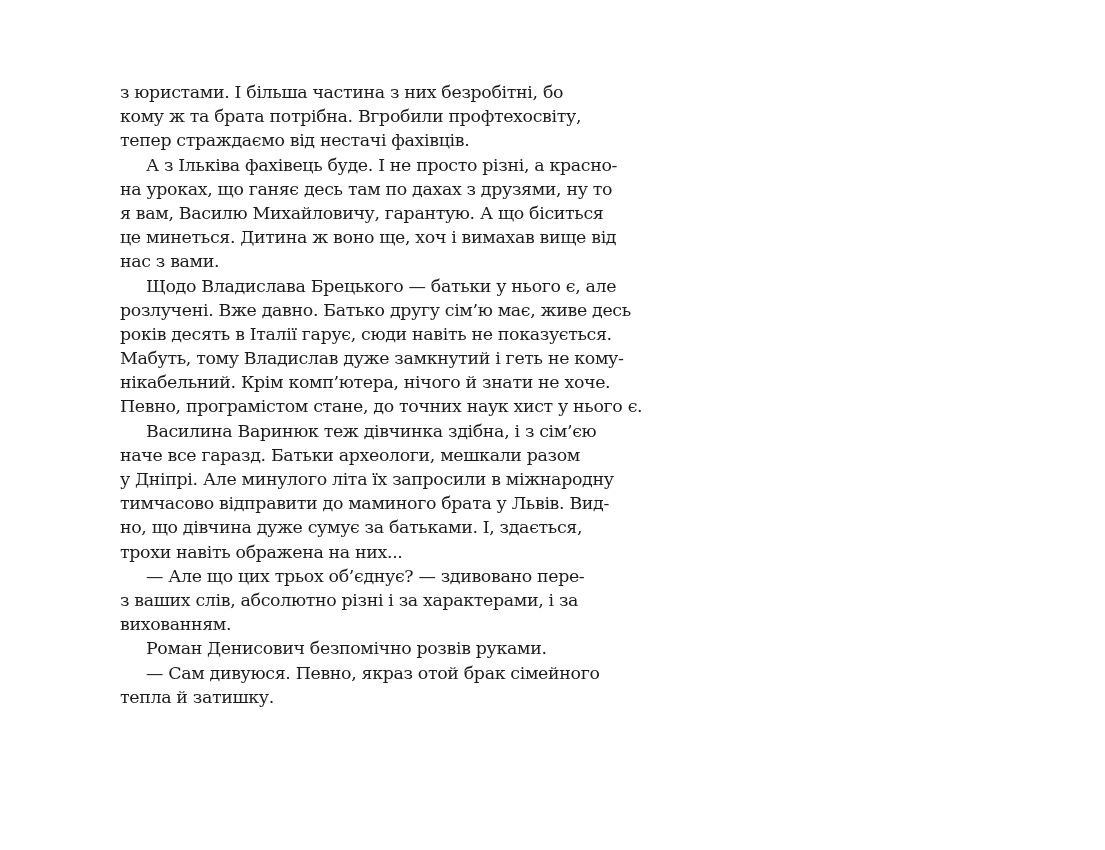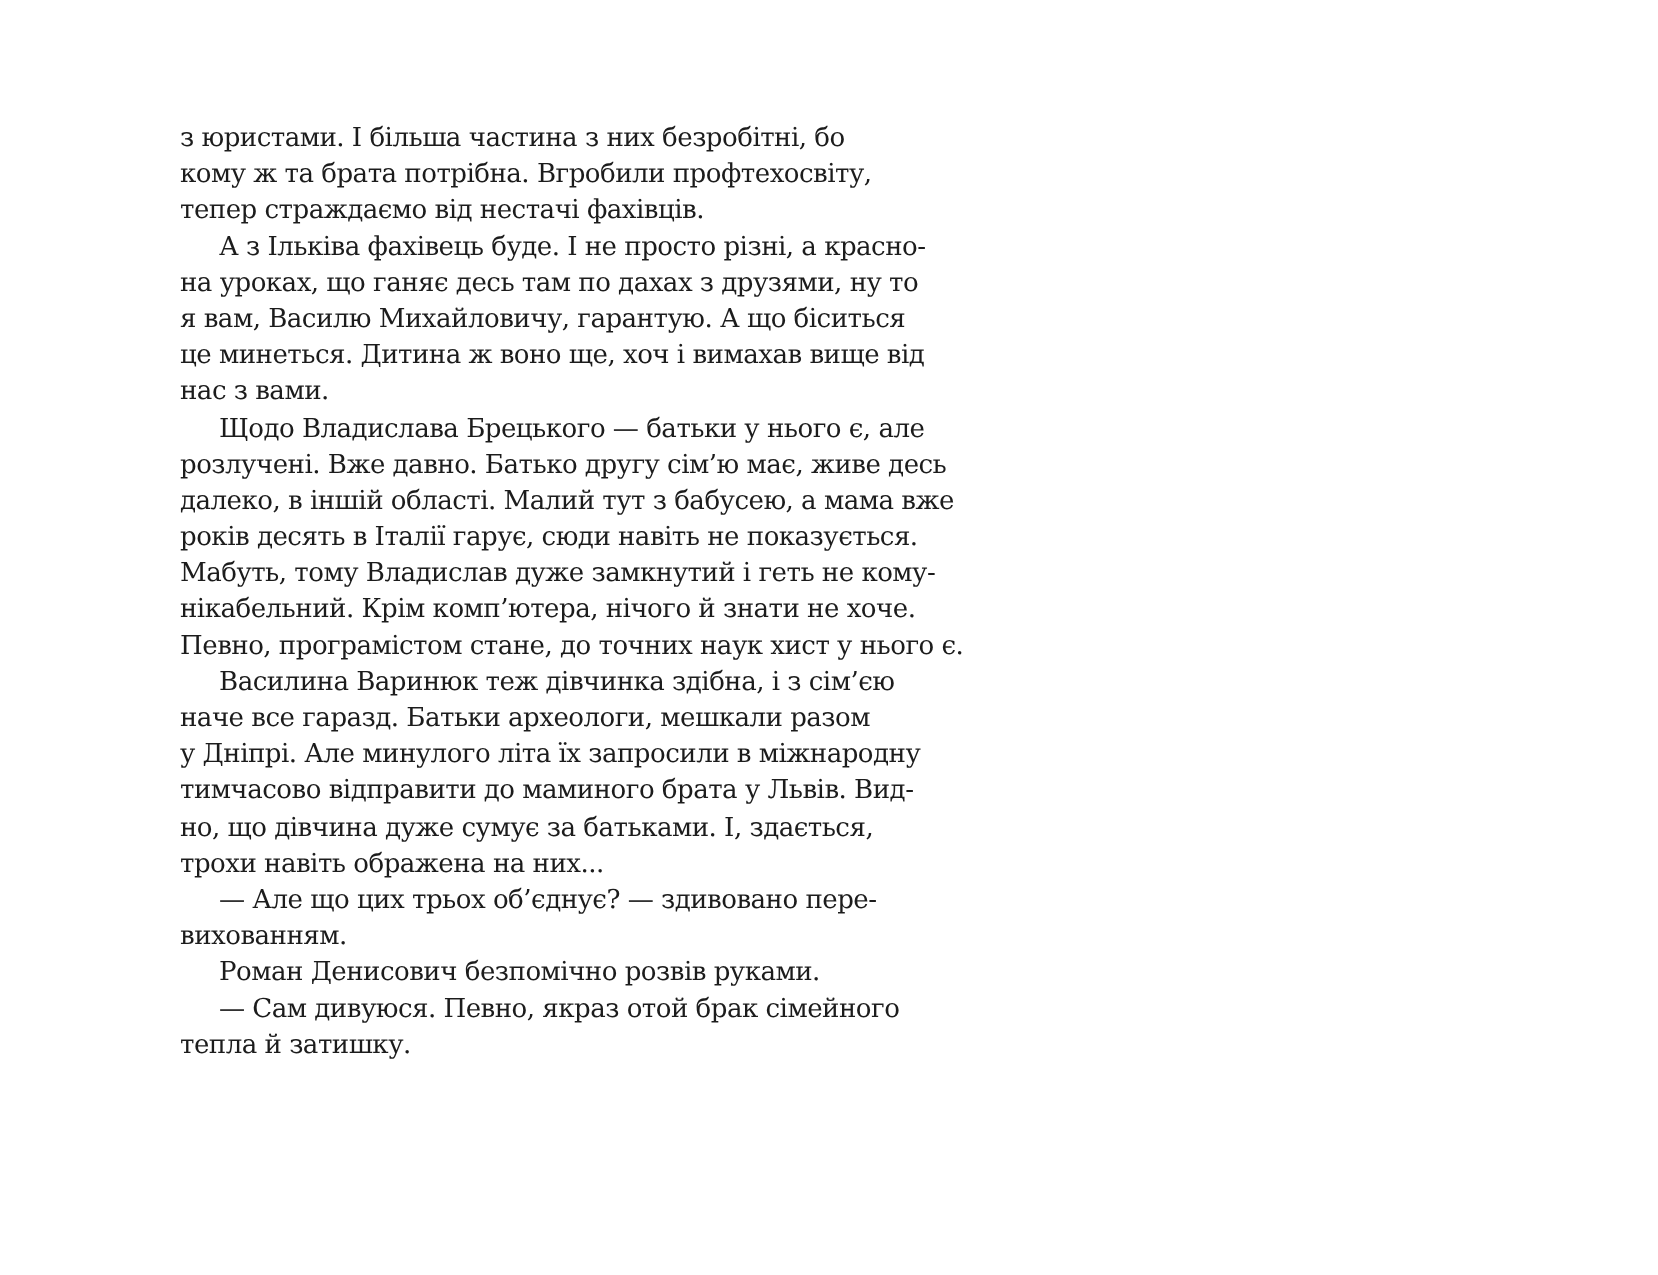--- a/index.html
+++ b/index.html
@@ -22,29 +22,29 @@
     <span class="line">з юристами. І більша частина з них безробітні, бо</span>
     <span class="line">кому ж та брата потрібна. Вгробили профтехосвіту,</span>
     <span class="line last">тепер страждаємо від нестачі фахівців.</span>
     <span class="line indent">А з Ільківа фахівець буде. І не просто різні, а красно-</span>
     <span class="line">на уроках, що ганяє десь там по дахах з друзями, ну то</span>
     <span class="line">я вам, Василю Михайловичу, гарантую. А що біситься</span>
     <span class="line">це минеться. Дитина ж воно ще, хоч і вимахав вище від</span>
     <span class="line last">нас з вами.</span>
     <span class="line indent">Щодо Владислава Брецького — батьки у нього є, але</span>
     <span class="line">розлучені. Вже давно. Батько другу сім’ю має, живе десь</span>
-    <span class="line">далеко, в іншій області. Малий тут з бабусею, а мама вже</span>
     <span class="line">років десять в Італії гарує, сюди навіть не показується.</span>
     <span class="line">Мабуть, тому Владислав дуже замкнутий і геть не кому-</span>
     <span class="line">нікабельний. Крім комп’ютера, нічого й знати не хоче.</span>
     <span class="line last">Певно, програмістом стане, до точних наук хист у нього є.</span>
     <span class="line indent">Василина Варинюк теж дівчинка здібна, і з сім’єю</span>
     <span class="line">наче все гаразд. Батьки археологи, мешкали разом</span>
     <span class="line">у Дніпрі. Але минулого літа їх запросили в міжнародну</span>
     <span class="line">тимчасово відправити до маминого брата у Львів. Вид-</span>
     <span class="line">но, що дівчина дуже сумує за батьками. І, здається,</span>
     <span class="line last">трохи навіть ображена на них...</span>
     <span class="line indent">— Але що цих трьох об’єднує? — здивовано пере-</span>
+    <span class="line">з ваших слів, абсолютно різні і за характерами, і за</span>
     <span class="line last">вихованням.</span>
     <span class="line indent last">Роман Денисович безпомічно розвів руками.</span>
     <span class="line indent">— Сам дивуюся. Певно, якраз отой брак сімейного</span>
     <span class="line last">тепла й затишку.</span>
   </div>
 
 </body></html>

